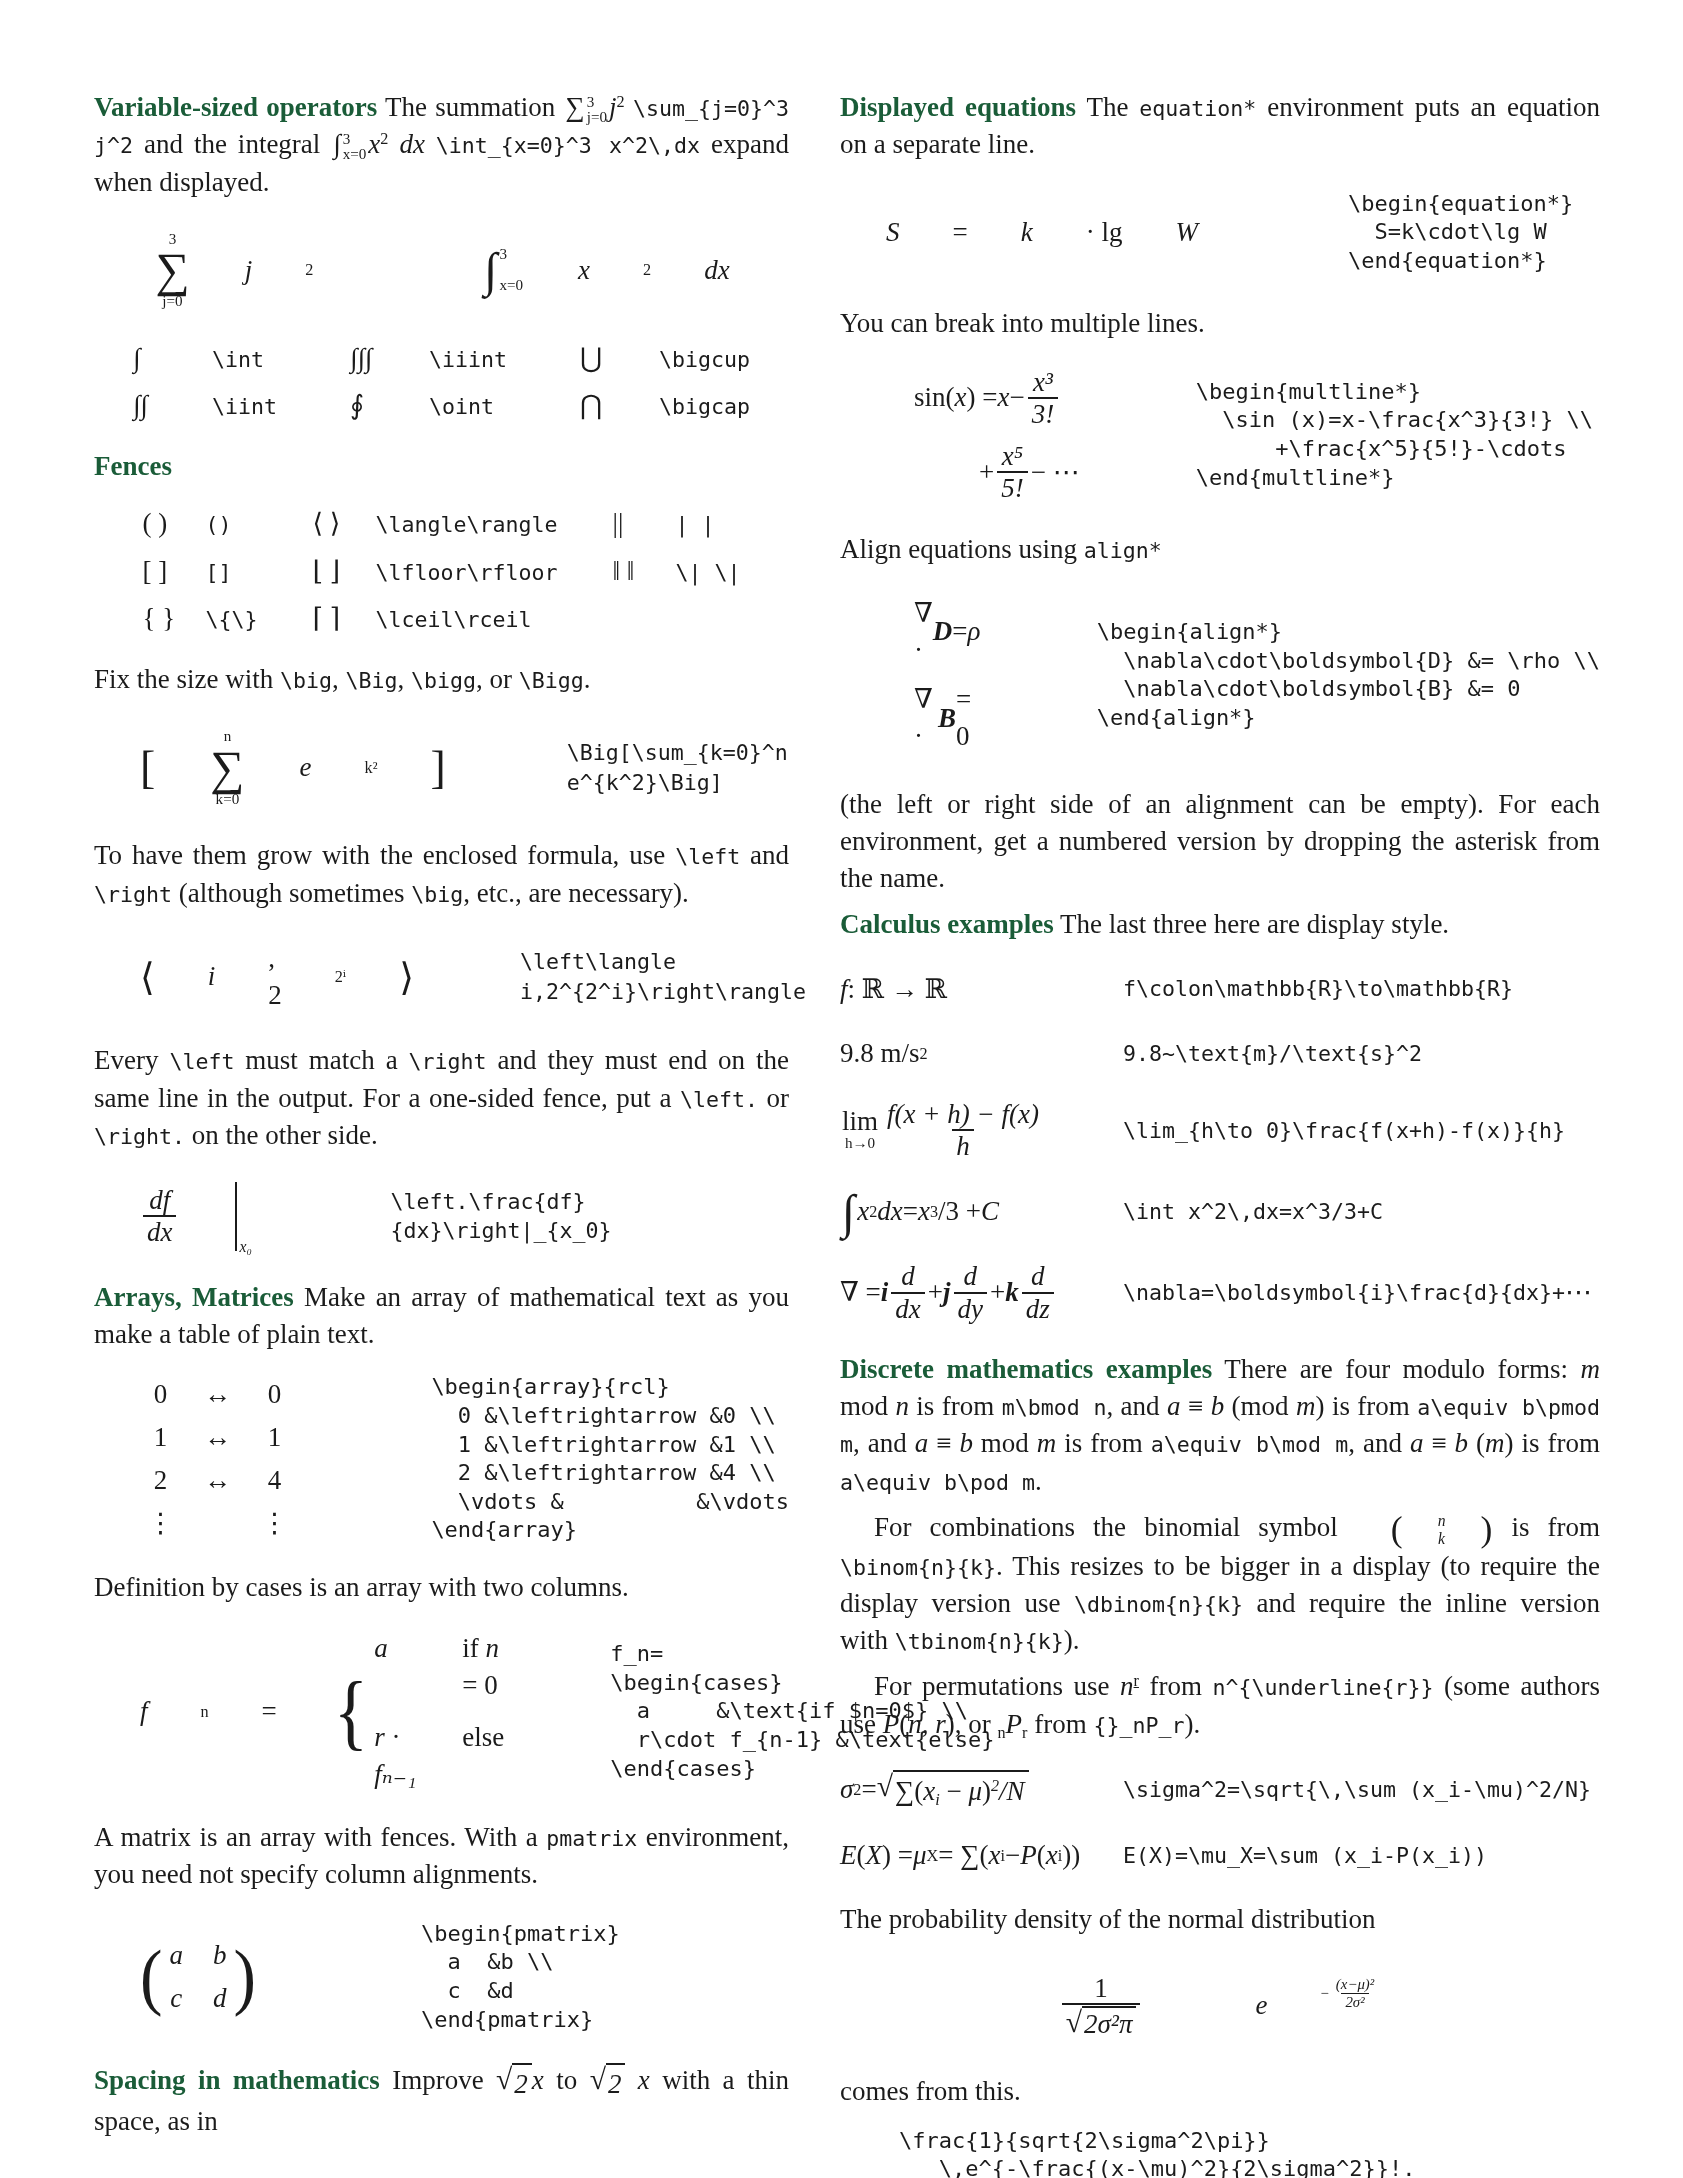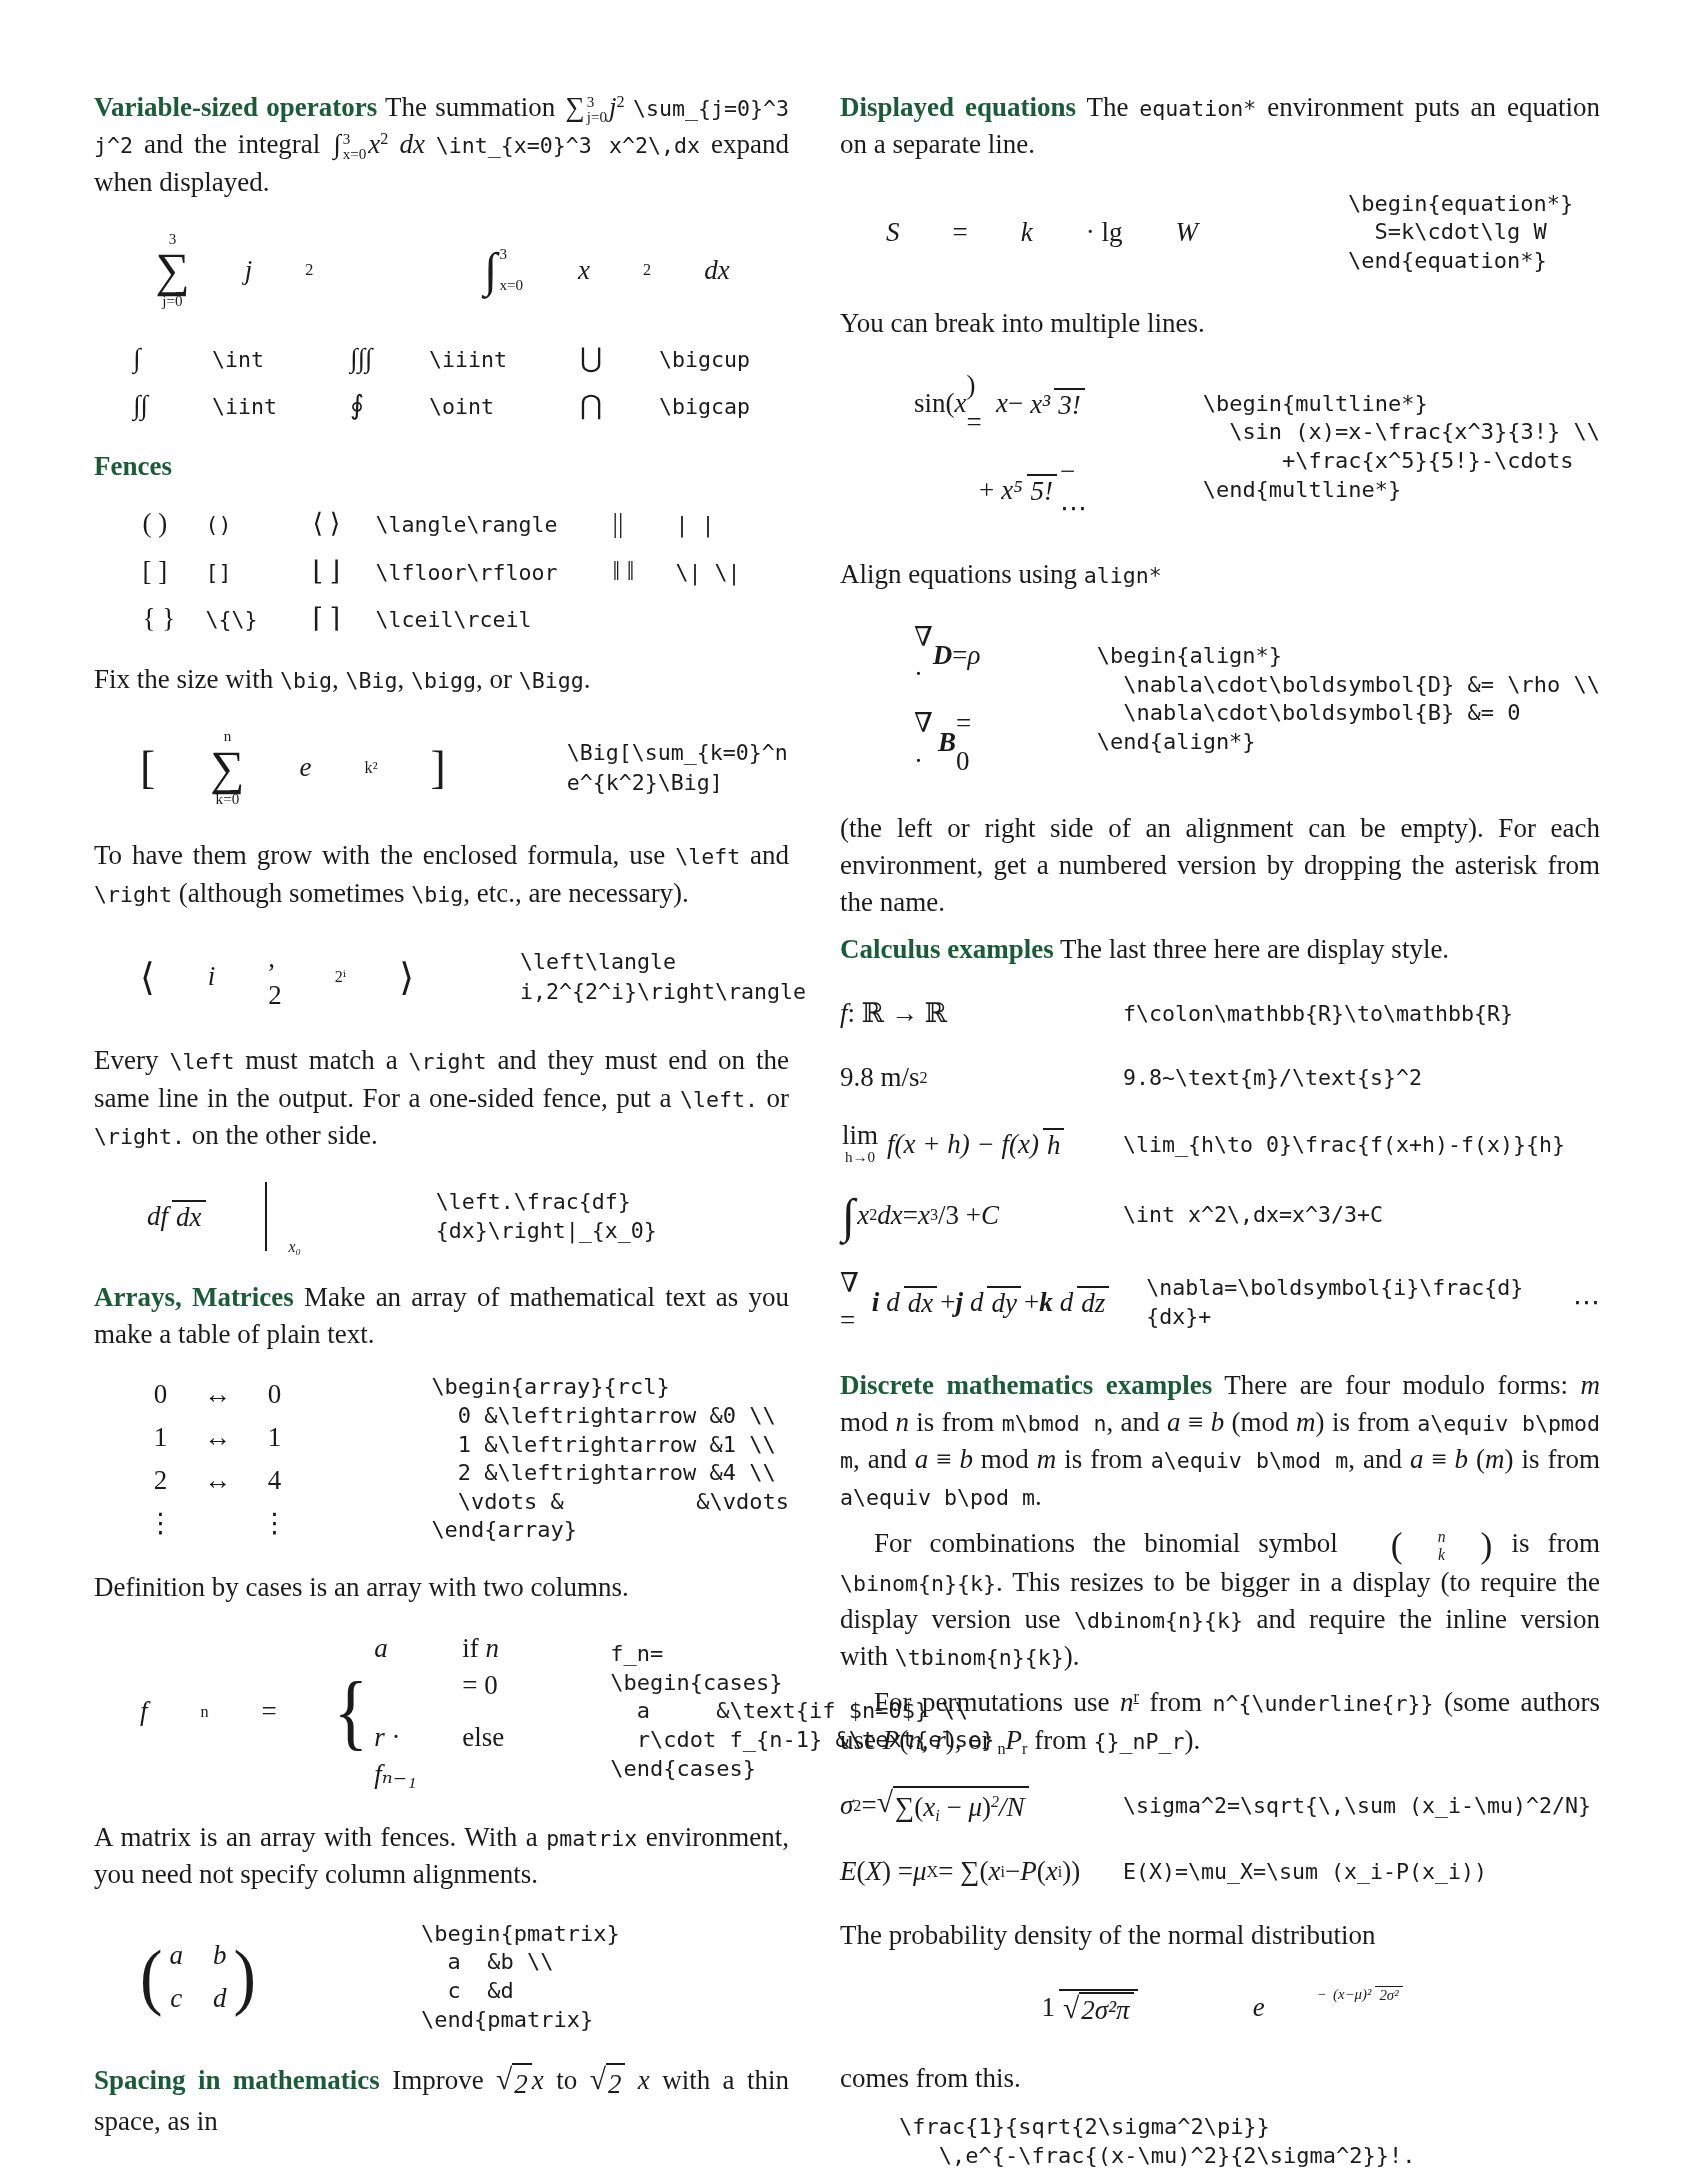--- a/index.html
+++ b/index.html
@@ -17,36 +17,36 @@
   .mm{font-style:normal;}
   .tt,pre{font-family:"DejaVu Sans Mono","Liberation Mono",monospace;font-weight:400;}
   .tt{font-size:0.80em;}
   .sup{font-size:60%;vertical-align:0.55em;line-height:0;}
   .sb{font-size:60%;vertical-align:-0.28em;line-height:0;}
   .ul{text-decoration:underline;}
   .supx{display:inline-flex;align-items:center;font-size:55%;position:relative;top:-0.85em;}
   .supx .fd{border-top-width:1.5px;}
   .hsp{display:inline-block;}
   .fen{line-height:0.8;vertical-align:middle;font-size:150%;}
-  .frac{display:inline-flex;flex-direction:row;align-items:center;vertical-align:middle;
+  .frac{display:inline-flex;flex-direction:column;align-items:center;vertical-align:middle;
         margin:0 3px;line-height:1.12;text-align:center;}
   .fn{padding:0 4px;font-style:italic;}
   .fd{padding:0 4px;border-top:2px solid currentColor;font-style:italic;}
   .sqrt{display:inline-flex;align-items:stretch;vertical-align:middle;}
   .rad{font-size:110%;line-height:1.1;}
   .sqb{border-top:2px solid currentColor;padding:1px 4px 0 2px;font-style:italic;}
   .scr{display:inline-flex;margin:0 2px;vertical-align:middle;}
   .scr.lim{flex-direction:column;align-items:center;line-height:1;}
   .lsc{font-size:56%;line-height:1.1;}
   .opbase{line-height:0.95;}
   .scr.big .opbase{font-size:178%;}
   .scr.side{align-items:stretch;}
   .scol{display:inline-flex;flex-direction:column;justify-content:space-between;margin-left:2px;}
   .ssc{font-size:56%;line-height:1;}
-  .vbarw{display:inline-flex;align-items:flex-end;margin-left:3px;gap:20px;}
+  .vbarw{display:inline-flex;align-items:flex-end;margin-left:3px;}
   .vbar{display:inline-block;width:0;border-left:2.4px solid currentColor;height:2.55em;}
   .vsub{font-size:58%;margin-left:2px;transform:translateY(0.42em);font-style:italic;}
   .cases{display:inline-flex;align-items:center;margin-left:4px;}
   .brace{font-size:265%;line-height:0.72;transform:scaleY(1.18);margin-right:6px;}
   .cgrid{display:inline-grid;grid-template-columns:auto auto;column-gap:46px;row-gap:14px;}
   .matw{display:inline-flex;align-items:center;}
   .mfen{font-size:250%;line-height:0.72;transform:scaleY(1.1);}
   .mgrid{display:inline-grid;column-gap:30px;row-gap:6px;margin:0 7px;justify-items:center;}
   .binom{display:inline-flex;align-items:center;vertical-align:middle;margin:0 1px;}
   .bfen{font-size:132%;line-height:0.8;}

